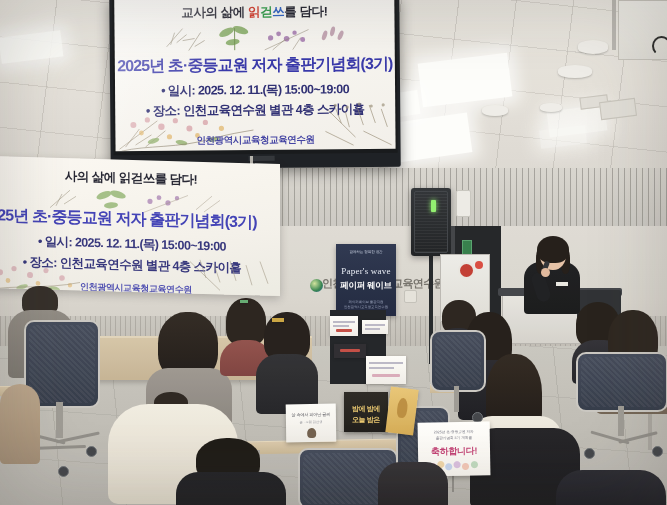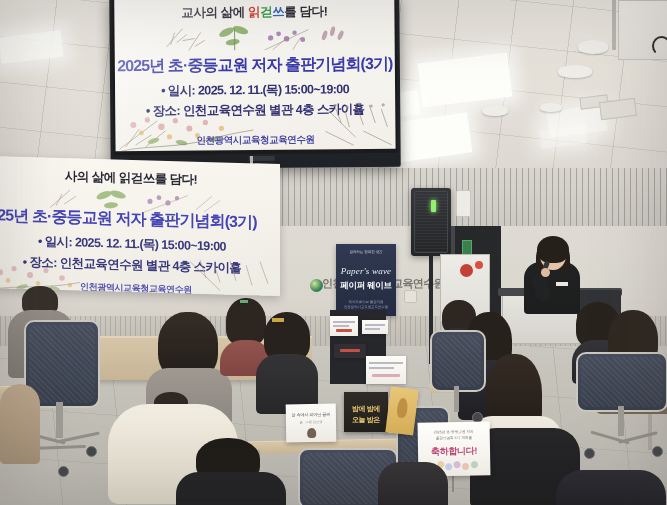--- a/index.html
+++ b/index.html
@@ -88,21 +88,21 @@
   .proj-foot{position:absolute;left:4px;right:0;top:122px;text-align:center;
     font-weight:bold;font-size:9px;color:#4a4ab0;letter-spacing:-.4px;white-space:nowrap;}
   .proj-rail{position:absolute;left:250px;top:156px;width:3px;height:48px;background:#b4b1ab;}
 
   
   .banner{position:absolute;left:336px;top:244px;width:60px;height:72px;
     background:linear-gradient(180deg,#26304a 0%,#1e2740 55%,#19203a 100%);
     box-shadow:0 2px 5px rgba(0,0,0,.3);}
   .banner-micro{position:absolute;left:0;right:0;top:6px;text-align:center;font-size:3.6px;color:#c6cde0;letter-spacing:-.1px;}
   .banner-script{position:absolute;left:0;right:0;top:22px;text-align:center;
-    font-family:"Liberation Serif",serif;font-style:italic;font-size:9px;color:#e8ecf6;letter-spacing:.2px;}
+    font-family:"Liberation Serif",serif;font-size:9px;color:#e8ecf6;letter-spacing:.2px;}
   .banner-ko{position:absolute;left:0;right:0;top:36px;text-align:center;font-weight:bold;font-size:8.5px;color:#ffffff;letter-spacing:-.3px;}
   .banner-sub{position:absolute;left:0;right:0;top:56px;text-align:center;font-size:3.4px;color:#9aa4bd;line-height:1.5;}
   .banner-pole{position:absolute;left:364px;top:312px;width:3px;height:58px;background:#2a2f3a;}
 
   .wallmark{position:absolute;left:322px;top:276px;font-weight:bold;font-size:11px;color:#6f6c66;letter-spacing:-.6px;white-space:nowrap;}
   .wallmark2{position:absolute;left:392px;top:276px;font-weight:bold;font-size:11px;color:#6f6c66;letter-spacing:-.6px;white-space:nowrap;}
   .emblem{position:absolute;left:310px;top:279px;width:13px;height:13px;border-radius:50%;
     background:radial-gradient(circle at 35% 35%,#cfe29a,#2f7f4a 60%,#1d5aa0);}
 
   .pa-speaker{position:absolute;left:411px;top:188px;width:40px;height:68px;

